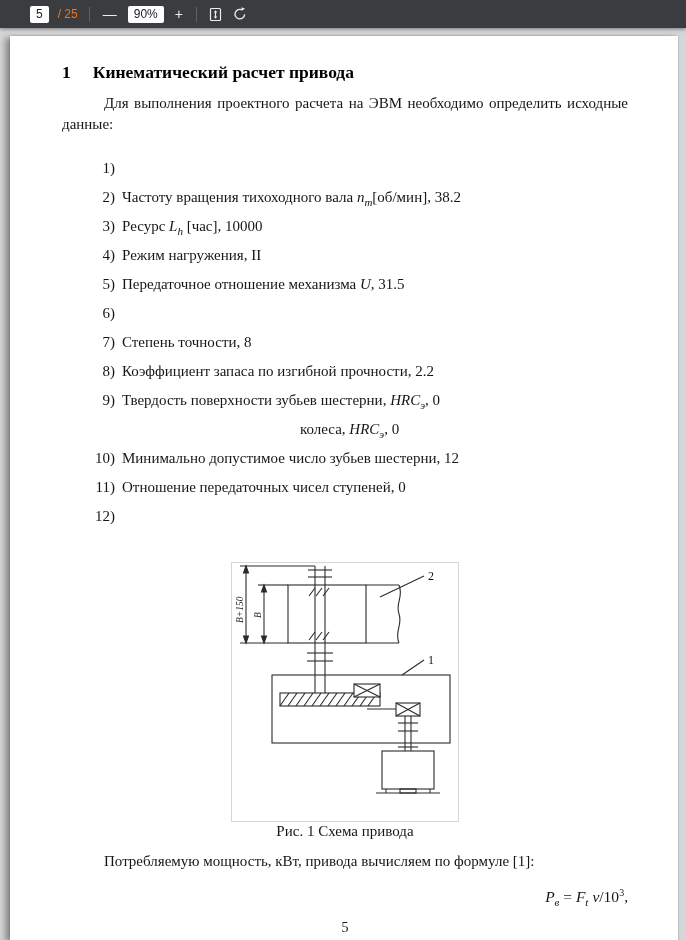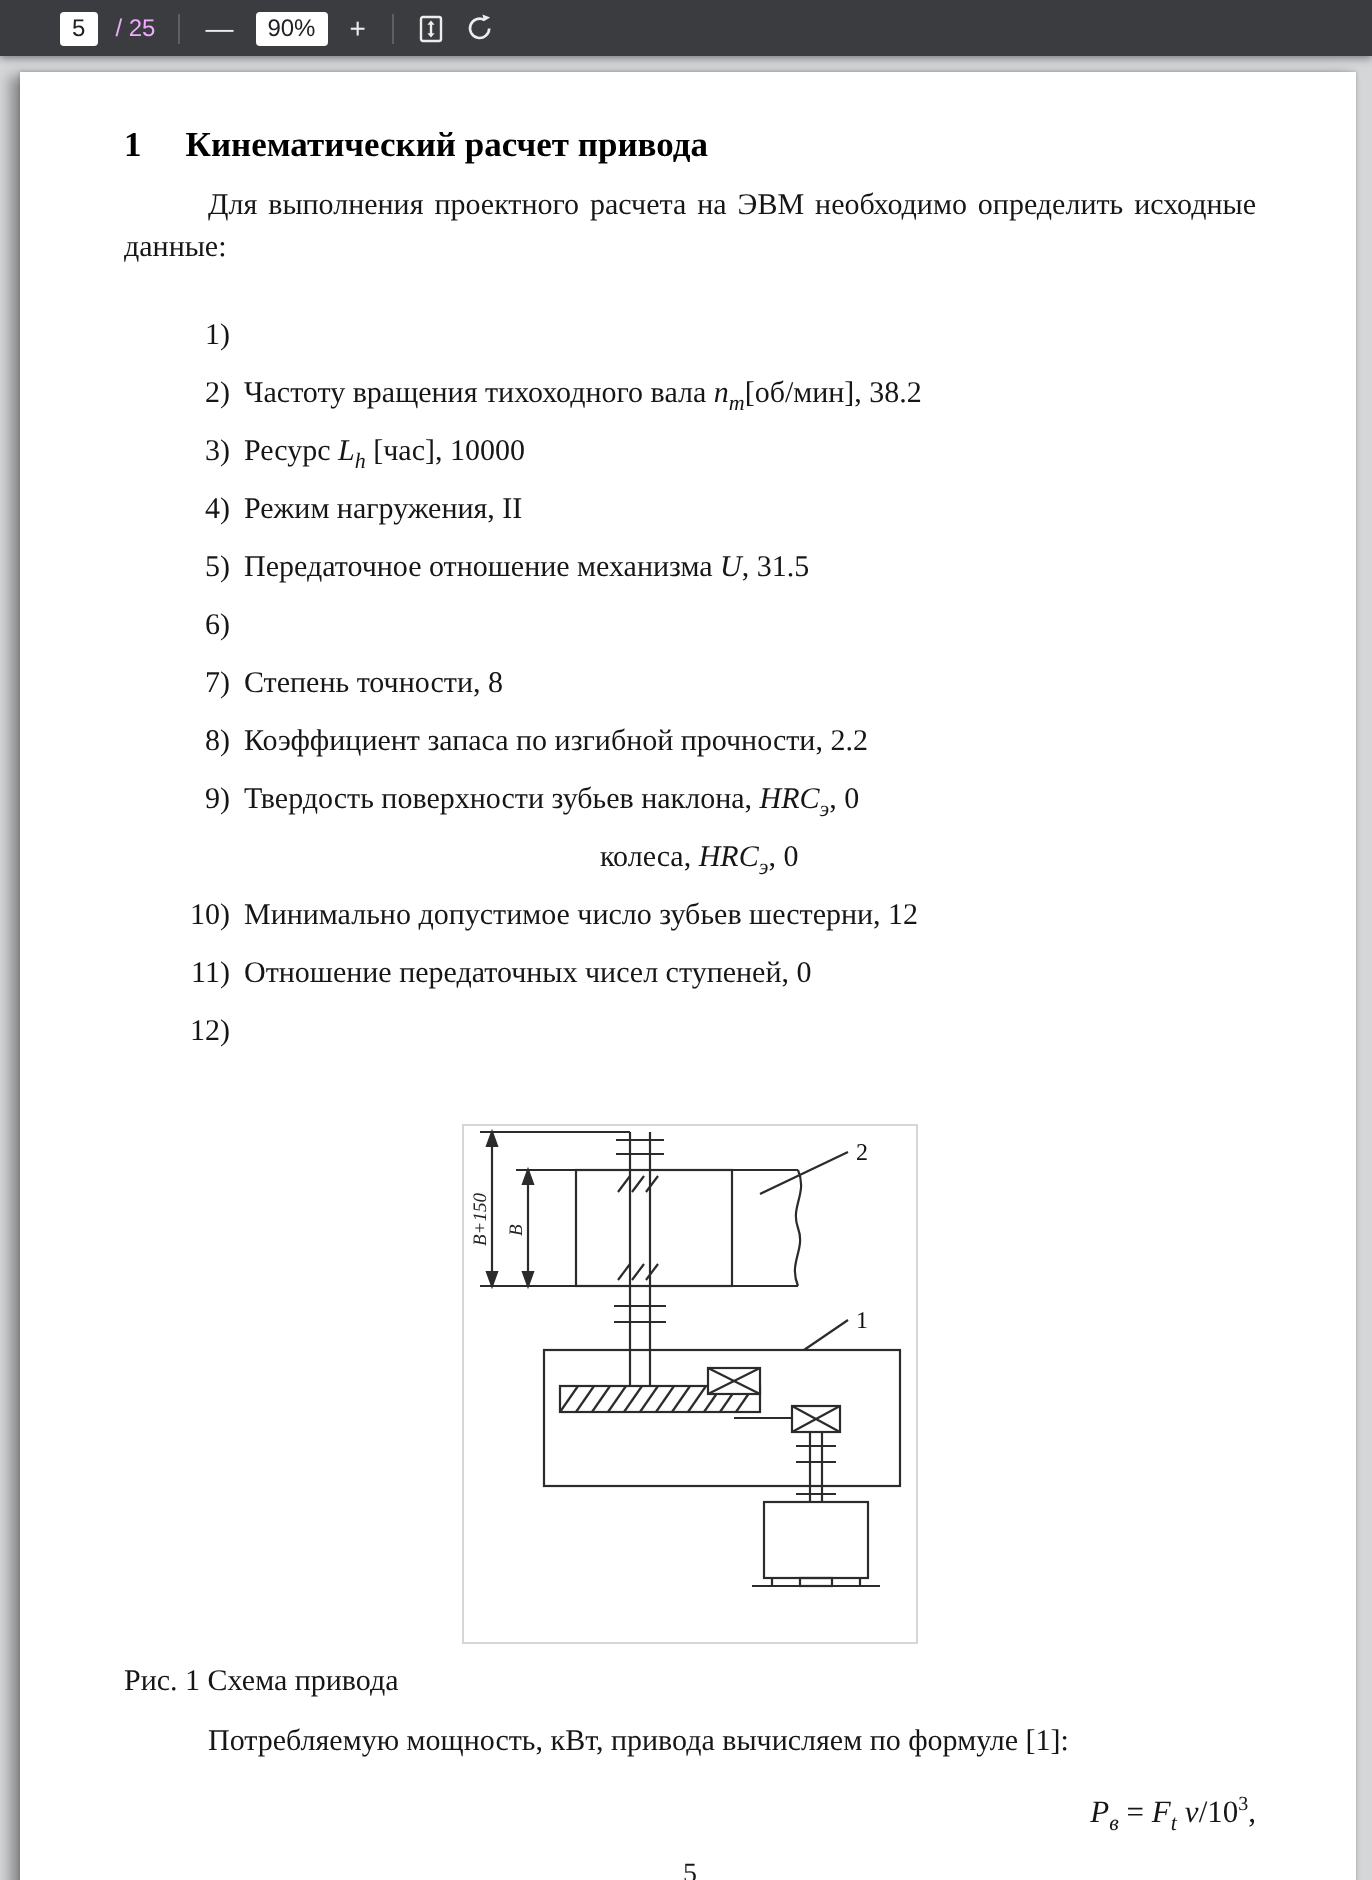--- a/index.html
+++ b/index.html
@@ -26,21 +26,21 @@
     font-size:12px; line-height:13px; text-align:center;
     min-width:10px; border:none;
   }
   .tb-divider { width:1px; height:15px; background:#5d5f63; margin:0 2px; }
   .tb-btn {
     background:none; border:none; color:#eceded;
     font-size:14px; line-height:14px; padding:0 2px; cursor:default;
     font-family:"Liberation Sans", sans-serif;
   }
   .tb-icon { display:inline-flex; align-items:center; }
-  .tb-label { color:#f0abfc; }
+  .tb-label { color:#f97316; }
 
   
   .page {
     width:668px; min-height:904px;
     margin:8px 0 0 10px;
     background:#ffffff;
     box-shadow:-5px 2px 6px rgba(0,0,0,.35), 0 0 2px rgba(0,0,0,.25);
     padding:26px 50px 0 52px;
     color:#161616; font-size:15px;
   }
@@ -64,21 +64,21 @@
   sup { font-size:10px; line-height:0; }
 
   .fig-wrap {
     width:228px; margin:36px auto 0;
     border:1px solid #d6d6d6; background:#fff;
   }
   .fig-wrap svg { display:block; }
   .dim-text { font:italic 9.5px "Liberation Serif", serif; fill:#222; }
   .lbl-text { font:12px "Liberation Serif", serif; fill:#111; }
 
-  .caption { text-align:left; margin-top:10px; line-height:19px; }
+  .caption { text-align:center; line-height:19px; }
   .power { margin-top:10px; text-indent:42px; line-height:21px; }
   .formula { text-align:right; margin-top:8px; font-size:15.5px; line-height:20px; }
   .formula .gap { margin-left:4px; }
   .footer-num { text-align:center; margin-top:12px; font-size:14px; line-height:18px; }
 </style>
 </head>
 <body>
 
 <div class="toolbar">
   <span class="tb-box">5</span>
@@ -148,21 +148,21 @@
       <span class="txt"><span>Степень точности, 8</span></span>
     </div>
 
     <div class="row">
       <span class="num">8)</span>
       <span class="txt"><span>Коэффициент запаса по изгибной прочности, 2.2</span></span>
     </div>
 
     <div class="row">
       <span class="num">9)</span>
-      <span class="txt"><span>Твердость поверхности зубьев наклона, </span><i>HRC</i><sub><i>э</i></sub><span>, 0</span></span>
+      <span class="txt"><span>Твердость поверхности зубьев шестерни, </span><i>HRC</i><sub><i>э</i></sub><span>, 0</span></span>
     </div>
 
     <div class="cont-row">
       <span class="txt"><span>колеса, </span><i>HRC</i><sub><i>э</i></sub><span>, 0</span></span>
     </div>
 
     <div class="row">
       <span class="num">10)</span>
       <span class="txt"><span>Минимально допустимое число зубьев шестерни, 12</span></span>
     </div>

